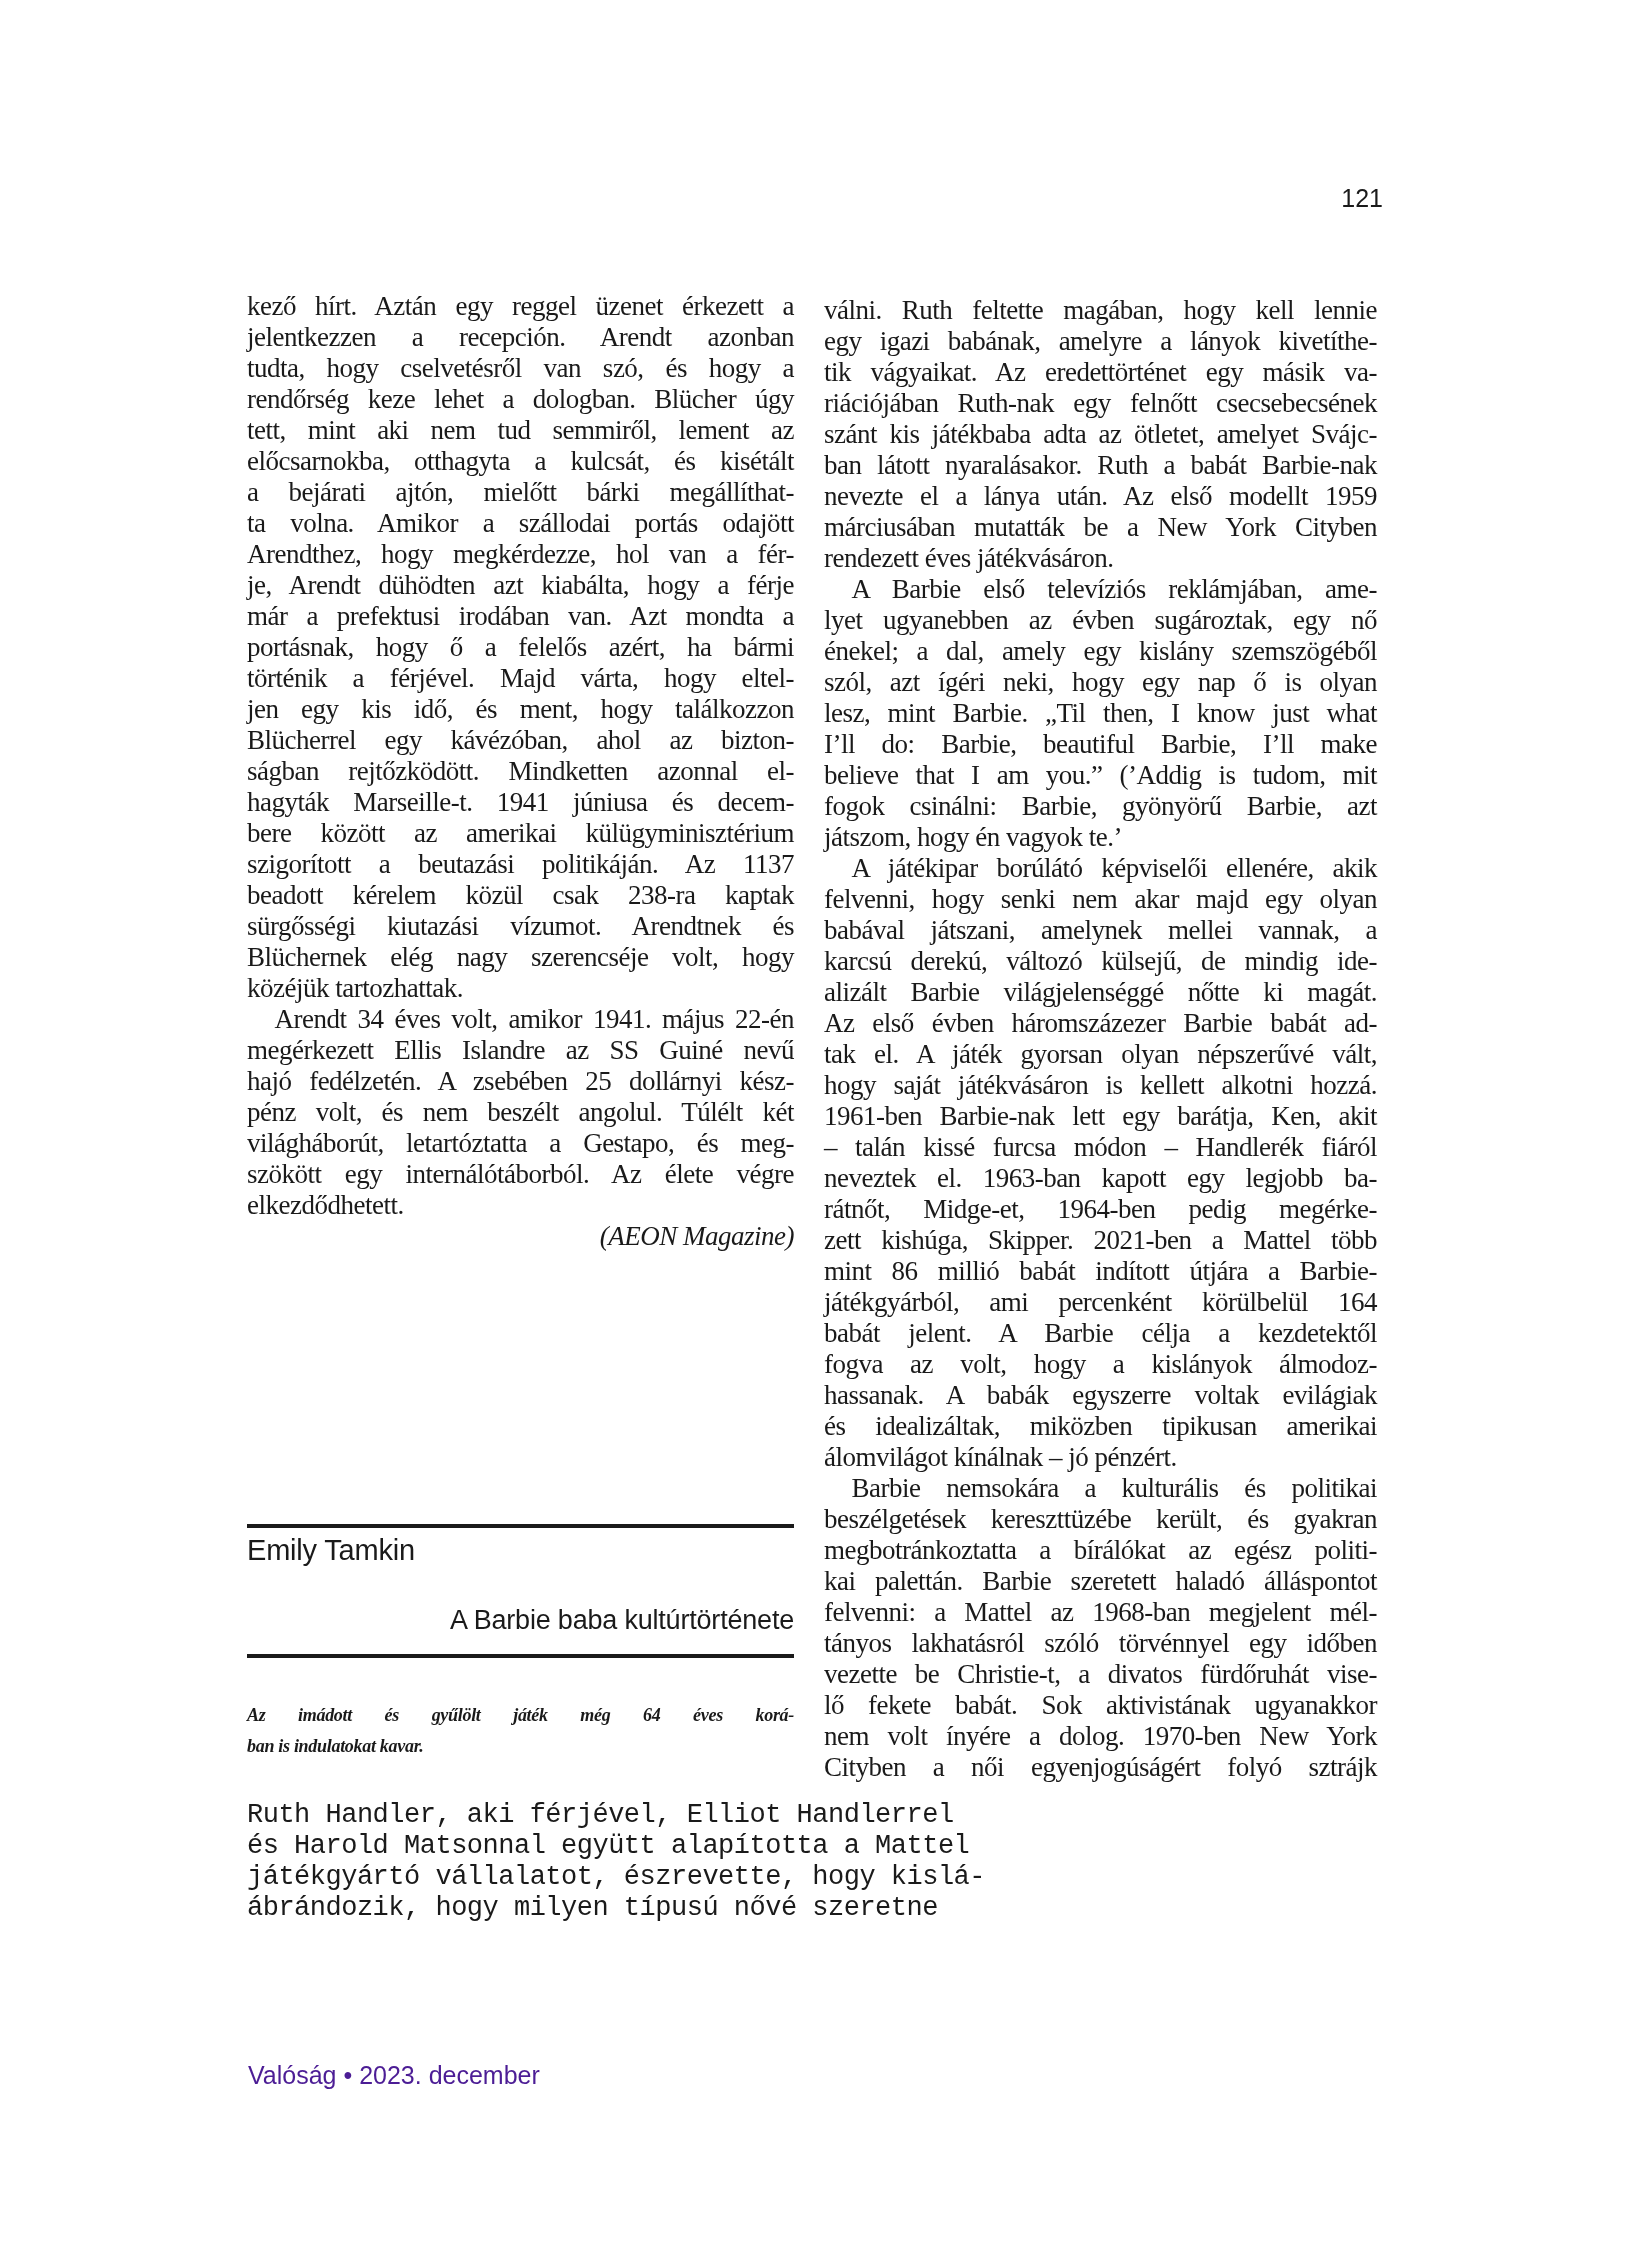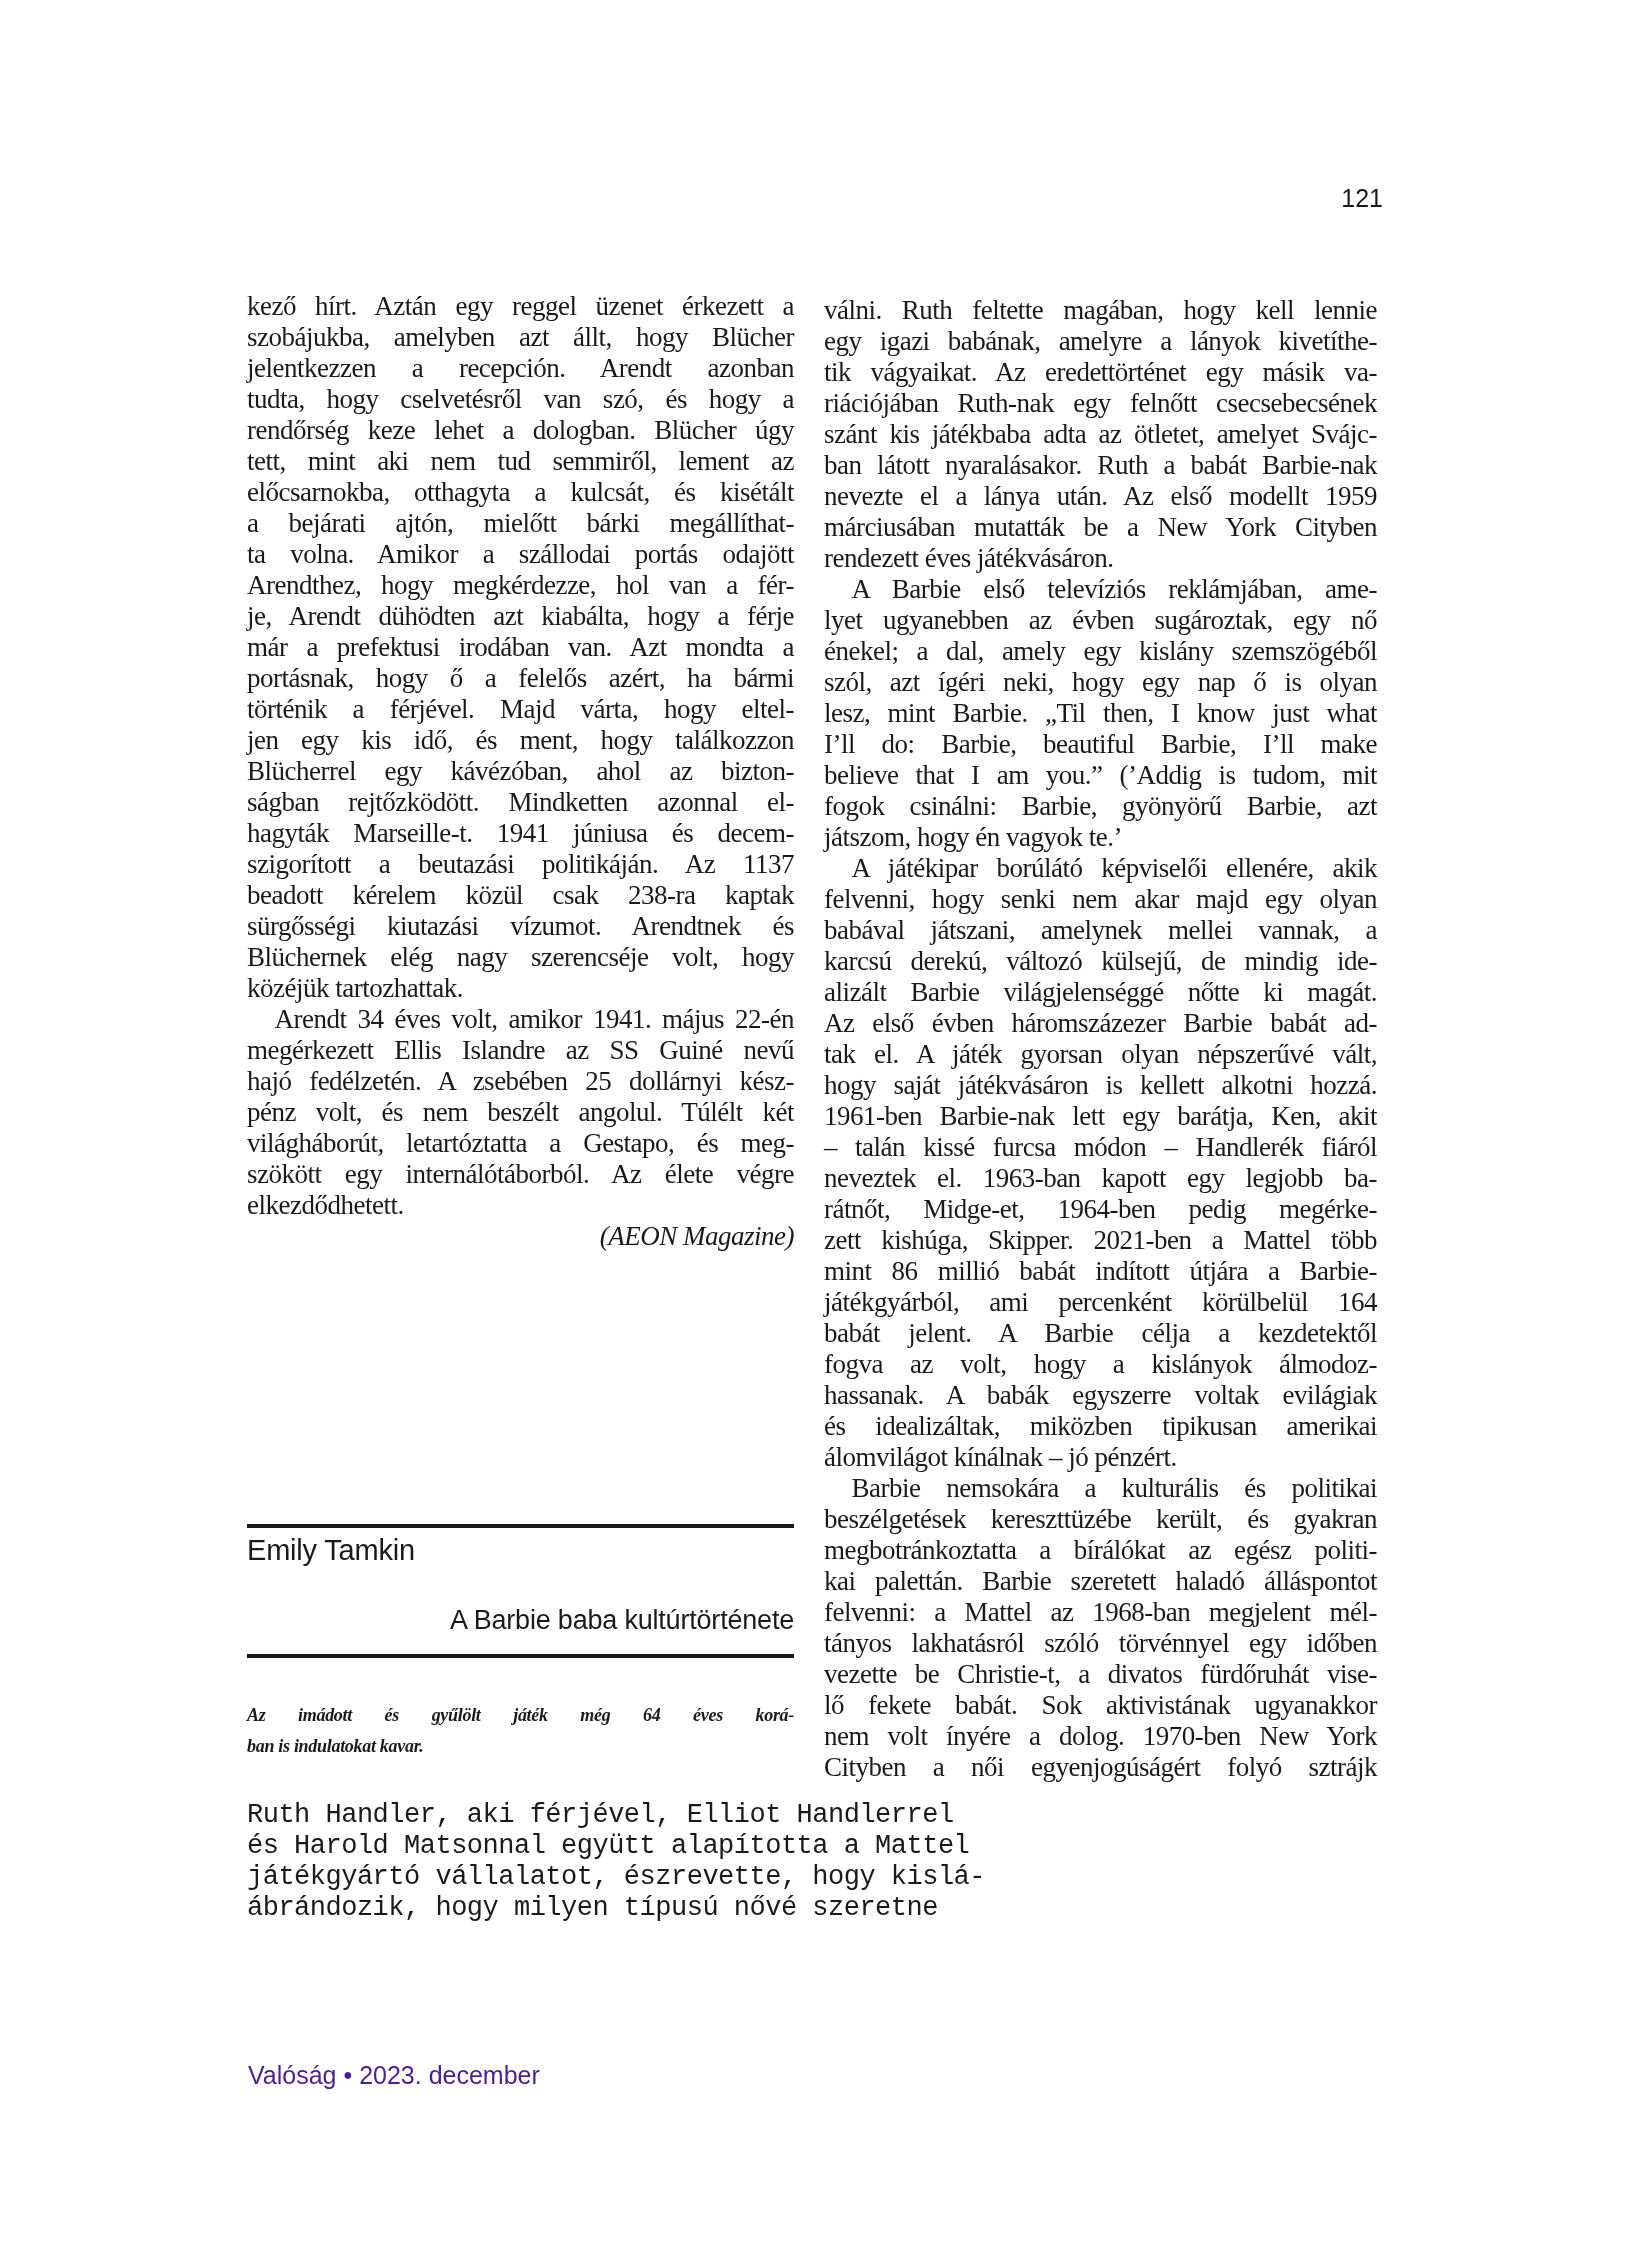--- a/index.html
+++ b/index.html
@@ -40,37 +40,37 @@
     font-family: "Liberation Sans", sans-serif; font-size: 25px; color: #4c1d95;
   }
 </style>
 </head>
 <body>
 
 <div class="page-number">121</div>
 
 <div class="col col-left">
   <span class="line">kező hírt. Aztán egy reggel üzenet érkezett a</span>
-  <span class="line">szobájukba, amelyben azt állt, hogy Blücher</span>
   <span class="line">jelentkezzen a recepción. Arendt azonban</span>
   <span class="line">tudta, hogy cselvetésről van szó, és hogy a</span>
   <span class="line">rendőrség keze lehet a dologban. Blücher úgy</span>
   <span class="line">tett, mint aki nem tud semmiről, lement az</span>
   <span class="line">előcsarnokba, otthagyta a kulcsát, és kisétált</span>
   <span class="line">a bejárati ajtón, mielőtt bárki megállíthat-</span>
   <span class="line">ta volna. Amikor a szállodai portás odajött</span>
   <span class="line">Arendthez, hogy megkérdezze, hol van a fér-</span>
   <span class="line">je, Arendt dühödten azt kiabálta, hogy a férje</span>
   <span class="line">már a prefektusi irodában van. Azt mondta a</span>
   <span class="line">portásnak, hogy ő a felelős azért, ha bármi</span>
   <span class="line">történik a férjével. Majd várta, hogy eltel-</span>
   <span class="line">jen egy kis idő, és ment, hogy találkozzon</span>
   <span class="line">Blücherrel egy kávézóban, ahol az bizton-</span>
   <span class="line">ságban rejtőzködött. Mindketten azonnal el-</span>
   <span class="line">hagyták Marseille-t. 1941 júniusa és decem-</span>
+  <span class="line">bere között az amerikai külügyminisztérium</span>
   <span class="line">szigorított a beutazási politikáján. Az 1137</span>
   <span class="line">beadott kérelem közül csak 238-ra kaptak</span>
   <span class="line">sürgősségi kiutazási vízumot. Arendtnek és</span>
   <span class="line">Blüchernek elég nagy szerencséje volt, hogy</span>
   <span class="line last">közéjük tartozhattak.</span>
   <span class="line indent">Arendt 34 éves volt, amikor 1941. május 22-én</span>
   <span class="line">megérkezett Ellis Islandre az SS Guiné nevű</span>
   <span class="line">hajó fedélzetén. A zsebében 25 dollárnyi kész-</span>
   <span class="line">pénz volt, és nem beszélt angolul. Túlélt két</span>
   <span class="line">világháborút, letartóztatta a Gestapo, és meg-</span>

